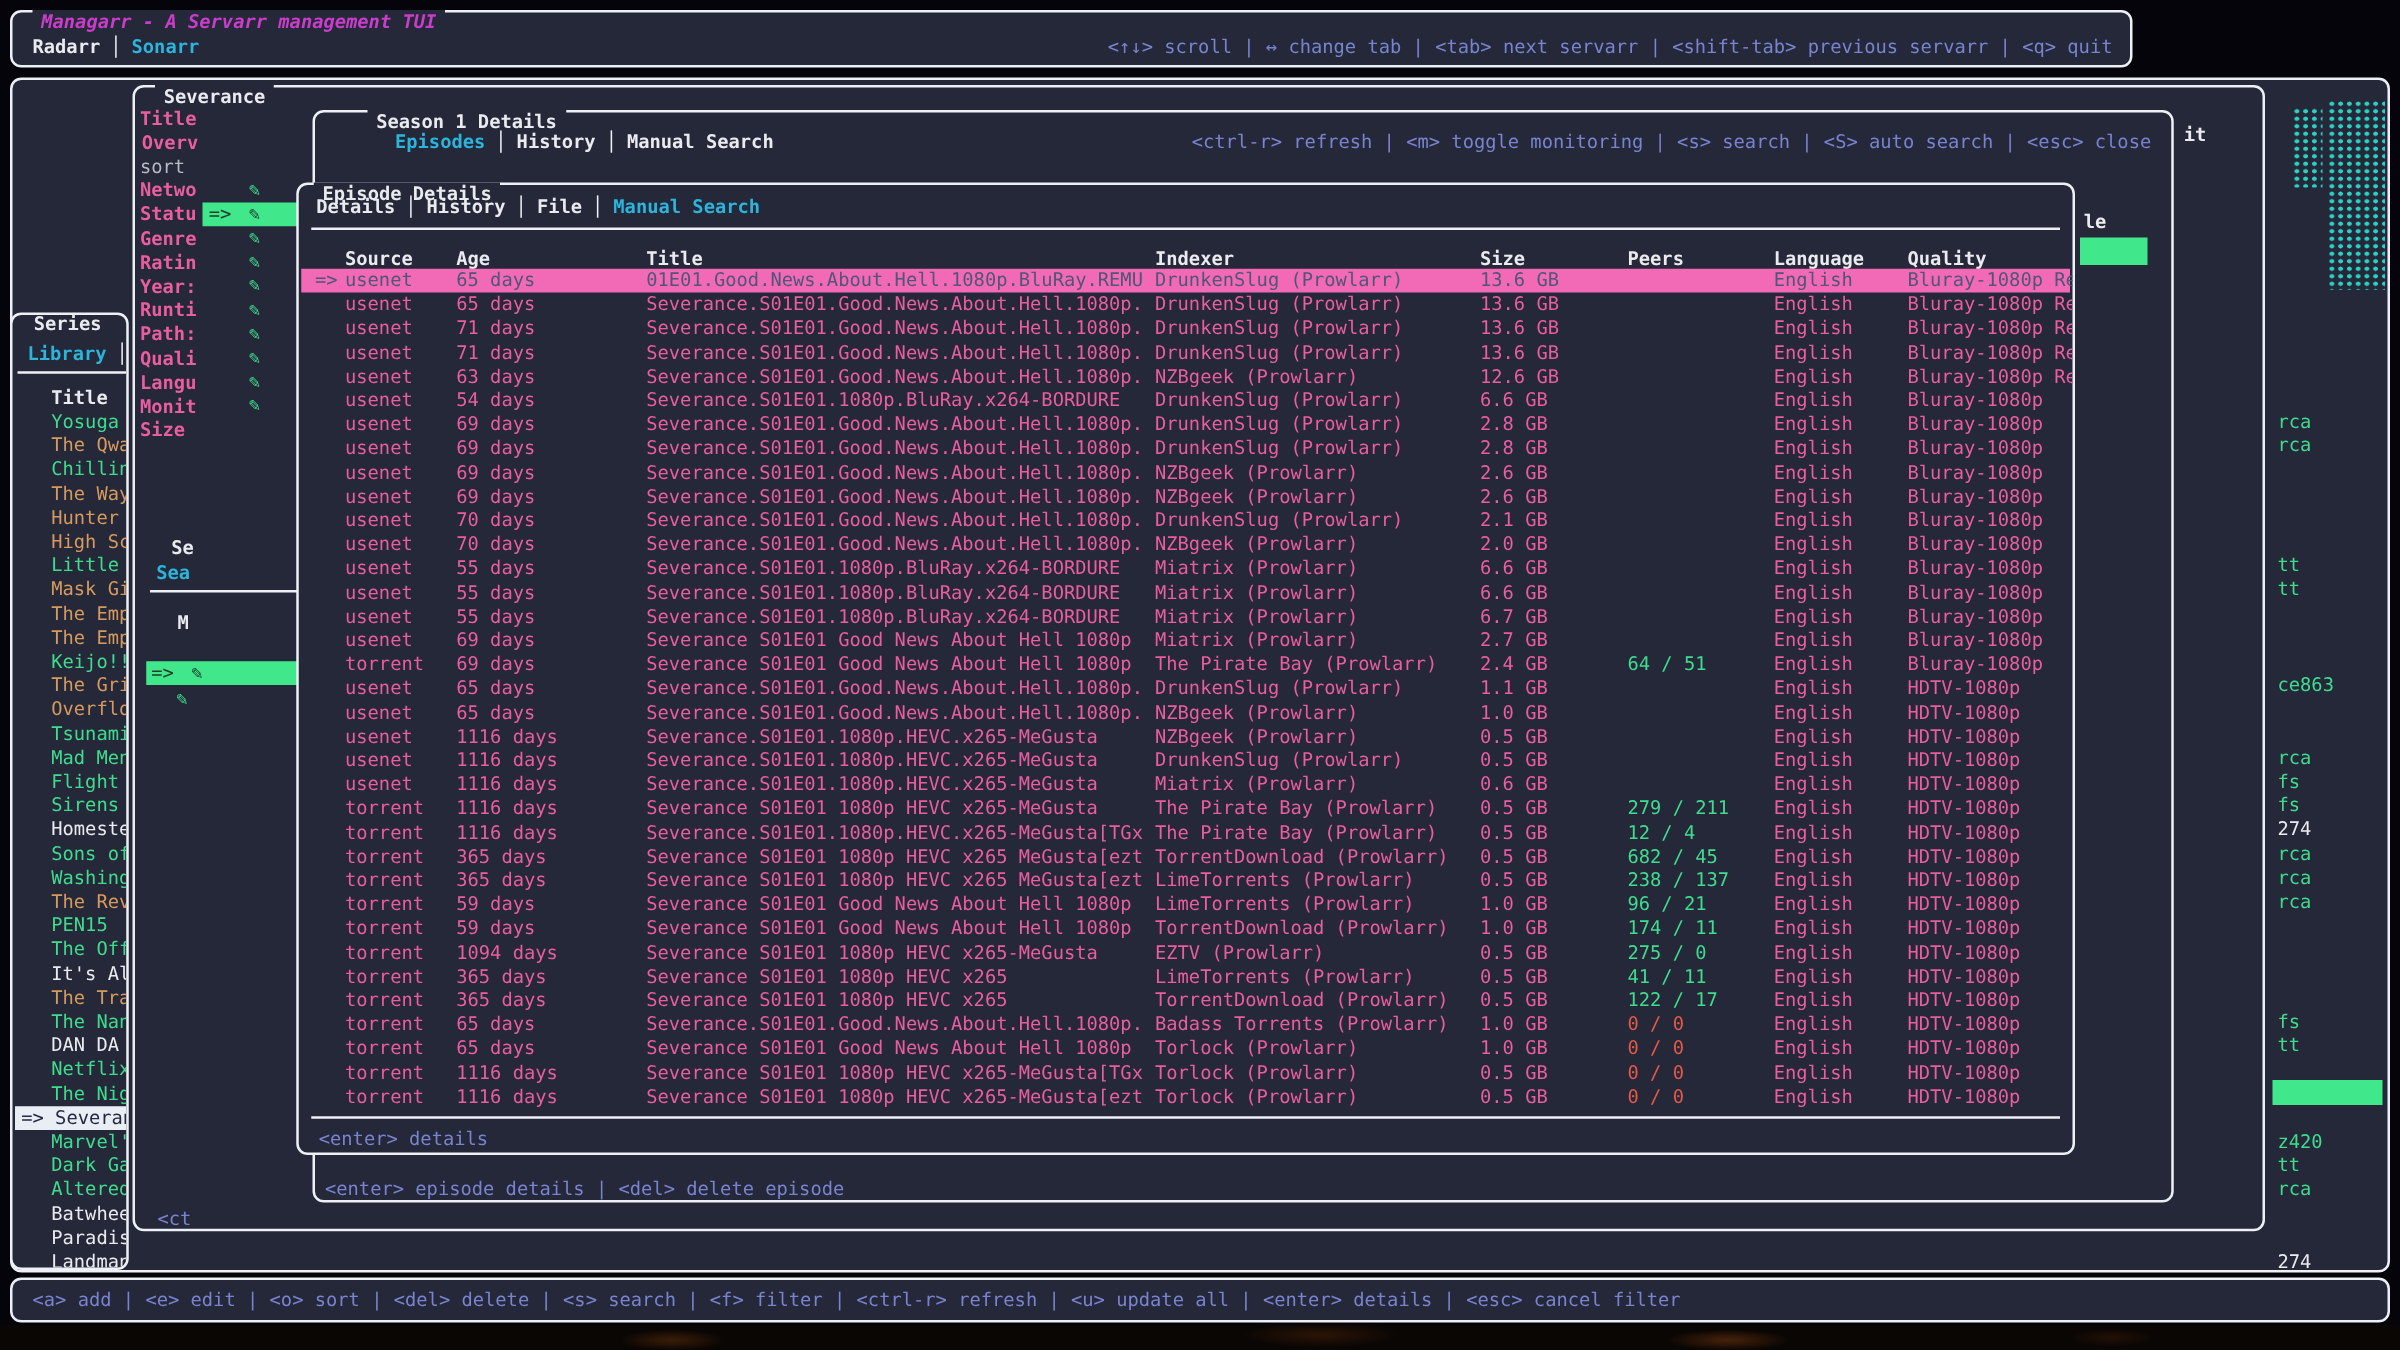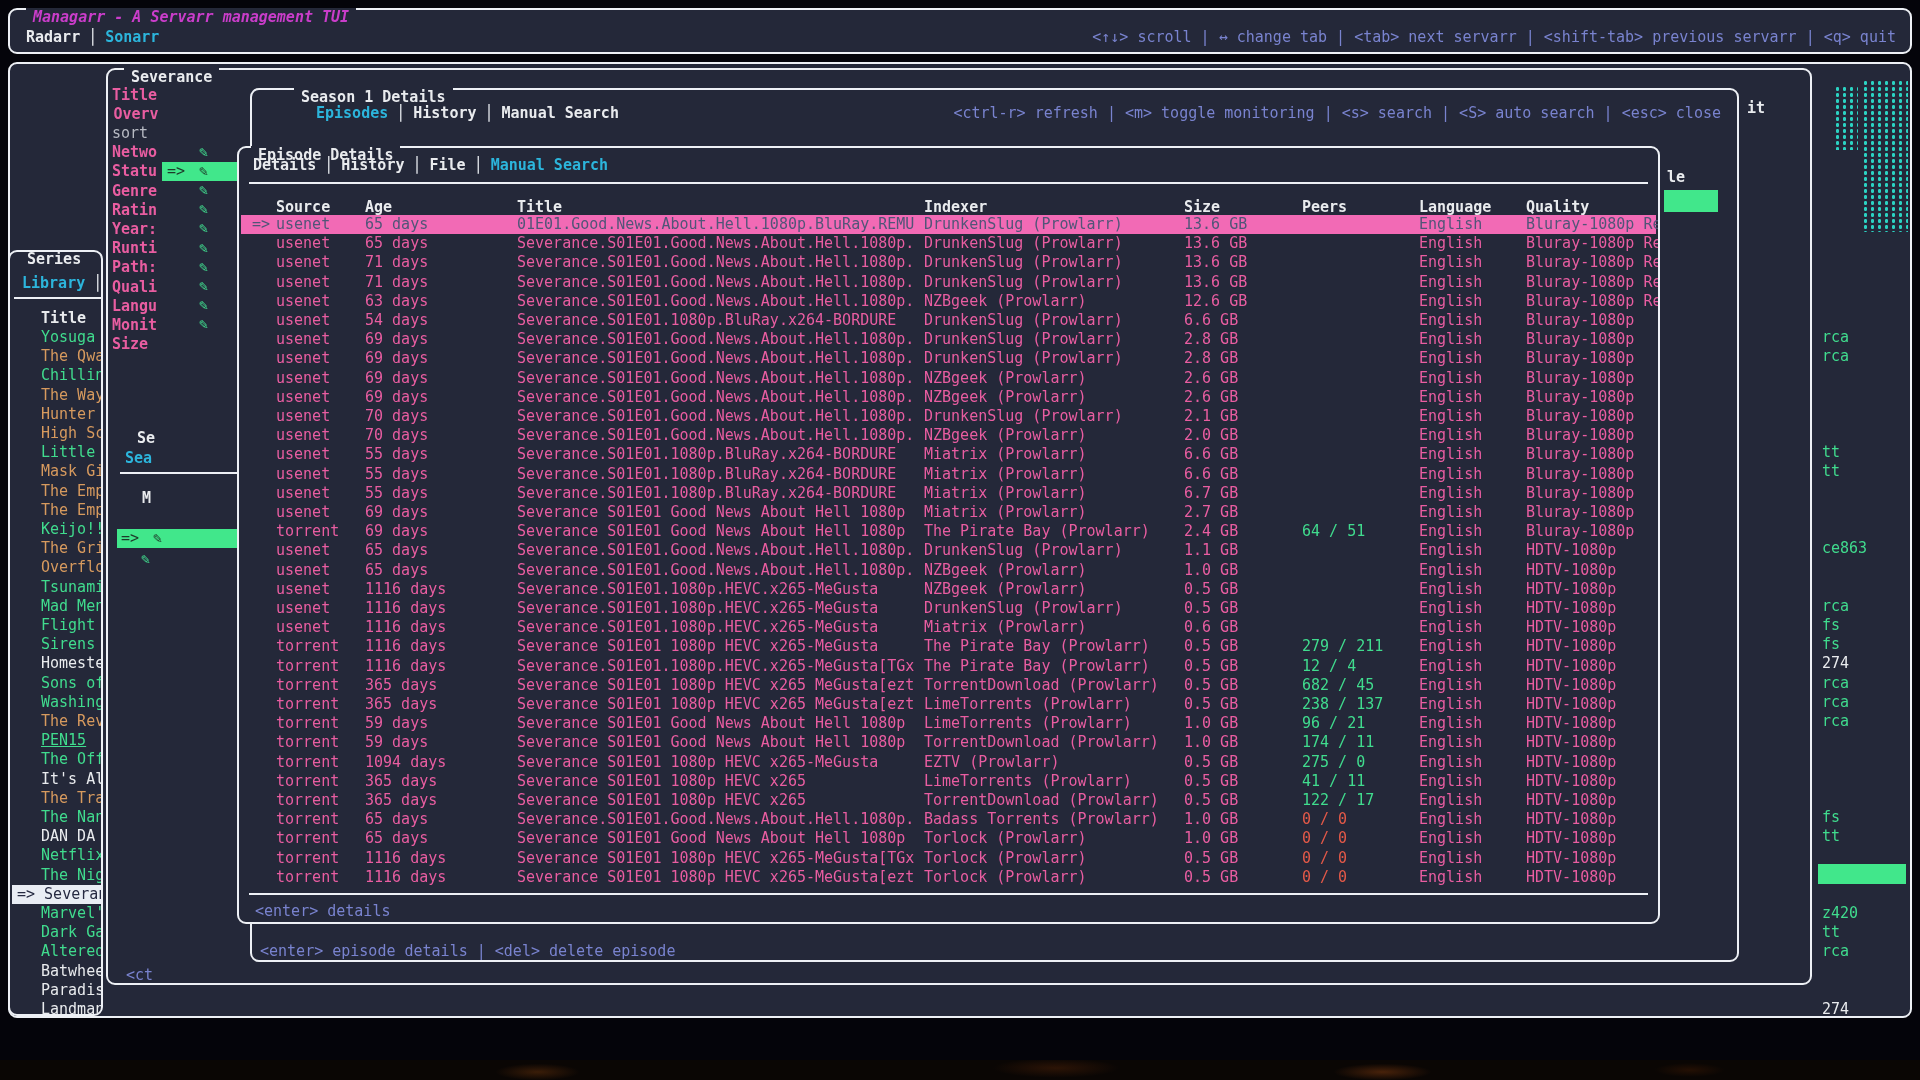--- a/index.html
+++ b/index.html
@@ -37,21 +37,21 @@
   .sitem.sel{padding-left:5px;background:var(--selbg);color:var(--selfg);font-weight:normal;}
   .pencil{color:var(--green);font-size:15px;}
   .dots{position:absolute;background-image:radial-gradient(circle,var(--teal) 1.7px,transparent 2px);background-size:7px 6px;}
   .greenblock{position:absolute;background:var(--greensel);}
 </style>
 </head>
 <body>
 
 <div id="screen">
 
-  <div class="box" style="left:8px;top:8px;width:1904px;height:46px;">
+  <div class="box" style="left:8px;top:8px;width:1698px;height:46px;">
     <div class="chip" style="left:16px;top:-2px;color:var(--magenta);font-style:italic;">Managarr - A Servarr management TUI</div>
     <div class="txt" style="left:16px;top:18px;">
       <span id="app-tabs"><span class="whiteb">Radarr</span><span class="sep">│</span><span class="cyan">Sonarr</span></span>
     </div>
     <div class="txt peri" style="right:14px;top:18px;">&lt;↑↓&gt; scroll | ↔ change tab | &lt;tab&gt; next servarr | &lt;shift-tab&gt; previous servarr | &lt;q&gt; quit</div>
   </div>
 
   <div class="box" style="left:8px;top:62px;width:1904px;height:956px;">
 
     <div class="dots" style="left:1824px;top:22px;width:24px;height:64px;"></div>
@@ -100,21 +100,21 @@
         <div class="sitem o" style="top: 287.2px;">The Gri</div>
         <div class="sitem o" style="top: 306.4px;">Overflo</div>
         <div class="sitem g" style="top: 325.6px;">Tsunami</div>
         <div class="sitem g" style="top: 344.8px;">Mad Men</div>
         <div class="sitem g" style="top: 364px;">Flight</div>
         <div class="sitem g" style="top: 383.2px;">Sirens</div>
         <div class="sitem w" style="top: 402.4px;">Homeste</div>
         <div class="sitem g" style="top: 421.6px;">Sons of</div>
         <div class="sitem g" style="top: 440.8px;">Washing</div>
         <div class="sitem o" style="top: 460px;">The Rev</div>
-        <div class="sitem g" style="top: 479.2px; text-decoration: underline;">PEN15</div>
+        <div class="sitem g" style="top: 479.2px;">PEN15</div>
         <div class="sitem g" style="top: 498.4px;">The Off</div>
         <div class="sitem w" style="top: 517.6px;">It's Al</div>
         <div class="sitem o" style="top: 536.8px;">The Tra</div>
         <div class="sitem g" style="top: 556px;">The Nan</div>
         <div class="sitem w" style="top: 575.2px;">DAN DA</div>
         <div class="sitem g" style="top: 594.4px;">Netflix</div>
         <div class="sitem g" style="top: 613.6px;">The Nig</div>
         <div class="sitem sel" style="top: 632.8px;">=&gt; Severan</div>
         <div class="sitem g" style="top: 652px;">Marvel'</div>
         <div class="sitem g" style="top: 671.2px;">Dark Ga</div>
@@ -560,20 +560,23 @@
           <span class="t-size">0.5 GB</span>
           <span class="t-peers peers-dead">0 / 0</span>
           <span class="t-lang">English</span>
           <span class="t-qual">HDTV-1080p</span>
         </div>
       </div>
     <div class="line" style="left:10px;top:745px;width:1399px;"></div>
     <div class="txt peri" style="left:16px;top:754px;">&lt;enter&gt; details</div>
   </div>
 
+  <div class="box" style="left:8px;top:1022px;width:1904px;height:36px;">
+    <div class="txt peri" style="left:16px;top:7px;">&lt;a&gt; add | &lt;e&gt; edit | &lt;o&gt; sort | &lt;del&gt; delete | &lt;s&gt; search | &lt;f&gt; filter | &lt;ctrl-r&gt; refresh | &lt;u&gt; update all | &lt;enter&gt; details | &lt;esc&gt; cancel filter</div>
+  </div>
 
   <div class="abs" style="left:0;top:1060px;width:1920px;height:20px;background:
     radial-gradient(60px 12px at 28% 60%, #3a1d08 0%, transparent 70%),
     radial-gradient(90px 14px at 55% 40%, #2c1406 0%, transparent 70%),
     radial-gradient(70px 12px at 72% 60%, #48220a 0%, transparent 70%),
     radial-gradient(50px 10px at 88% 50%, #241004 0%, transparent 70%),
     #0a0604;"></div>
 </div>
 
 </body></html>

